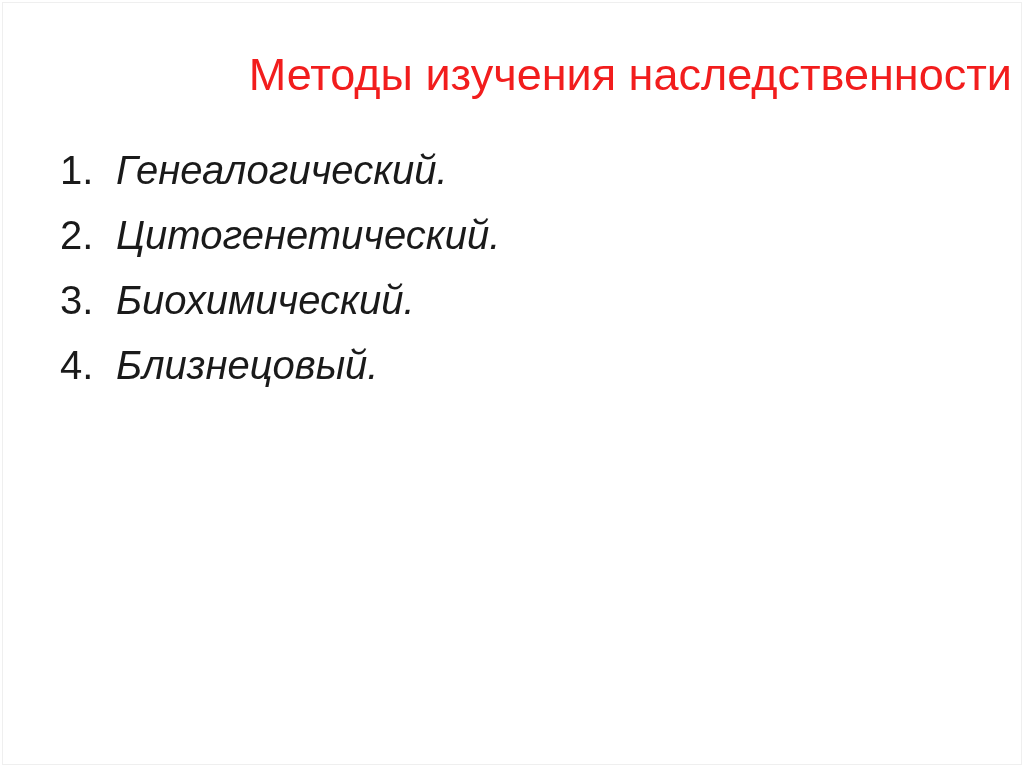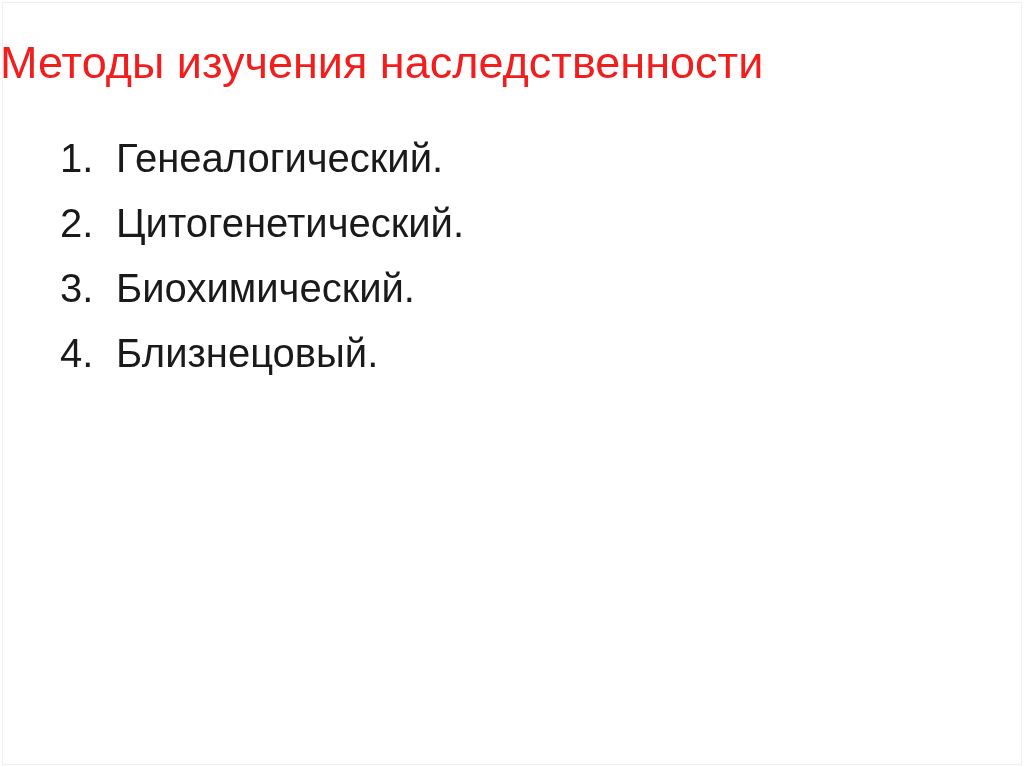--- a/index.html
+++ b/index.html
@@ -16,23 +16,23 @@
     overflow: hidden;
     font-family: "Liberation Sans", "DejaVu Sans", sans-serif;
   }
   .frame {
     position: absolute;
     inset: 2px;
     border: 1px solid #efefef;
     pointer-events: none;
   }
   .title {
-    margin: 0;
+    margin: 12px;
     padding-top: 32px;
-    text-align: left;
+    text-align: right;
     color: #f21d1d;
     font-size: 45px;
     font-weight: 400;
     line-height: 1.38;
   }
   .title .line {
     display: block;
   }
   .method-list {
     margin-top: 44px;
@@ -46,20 +46,21 @@
     line-height: 1.0;
     margin-bottom: 25px;
     height: 40px;
   }
   .method-item .num {
     flex: 0 0 56px;
     text-align: left;
   }
   .method-item .txt {
     flex: 1;
+    font-style: italic;
   }
 </style>
 </head>
 <body>
 
 <div class="slide">
   <div class="frame"></div>
 
   <h1 class="title">
     <span class="line">Методы изучения наследственности</span>

